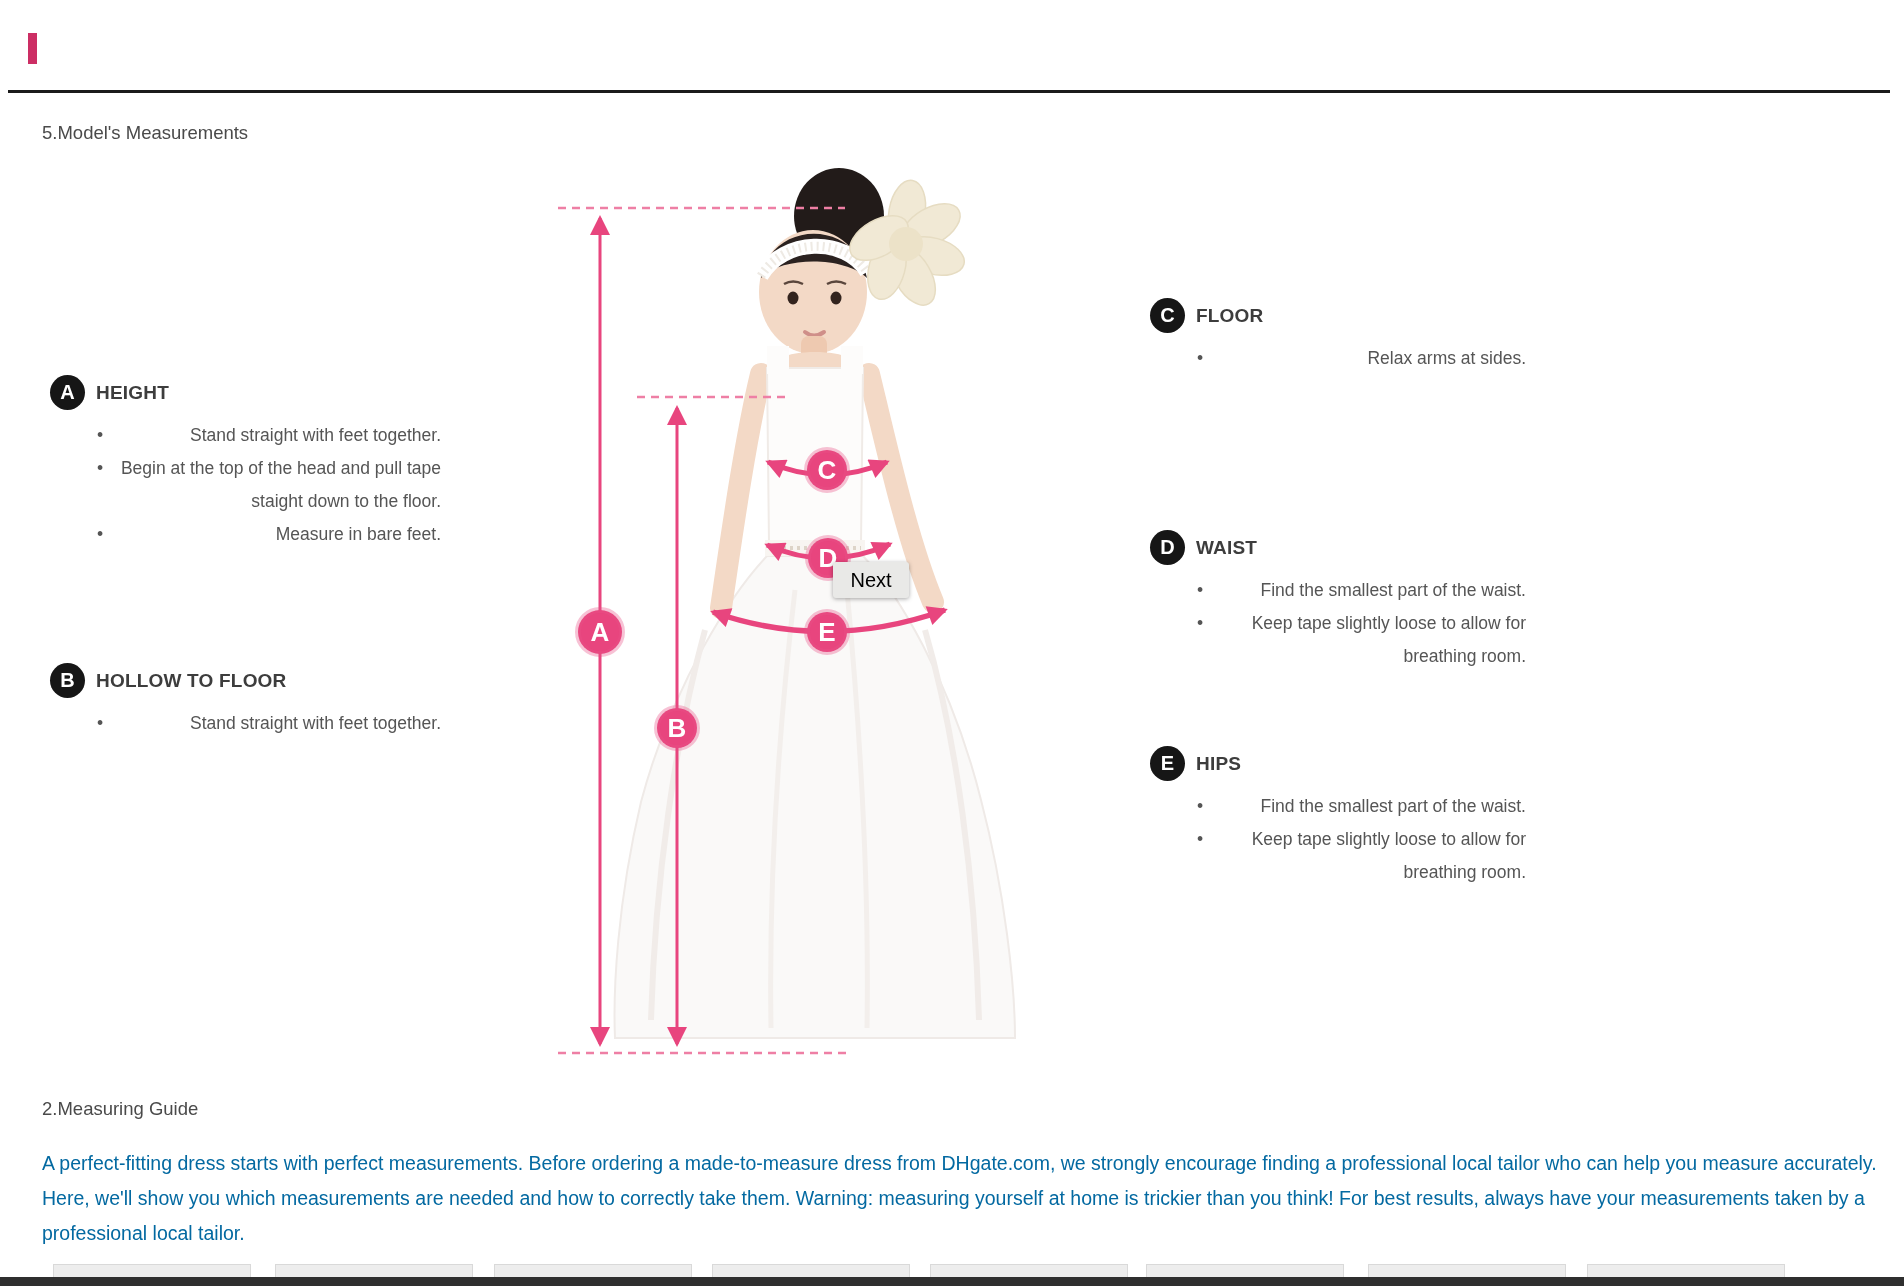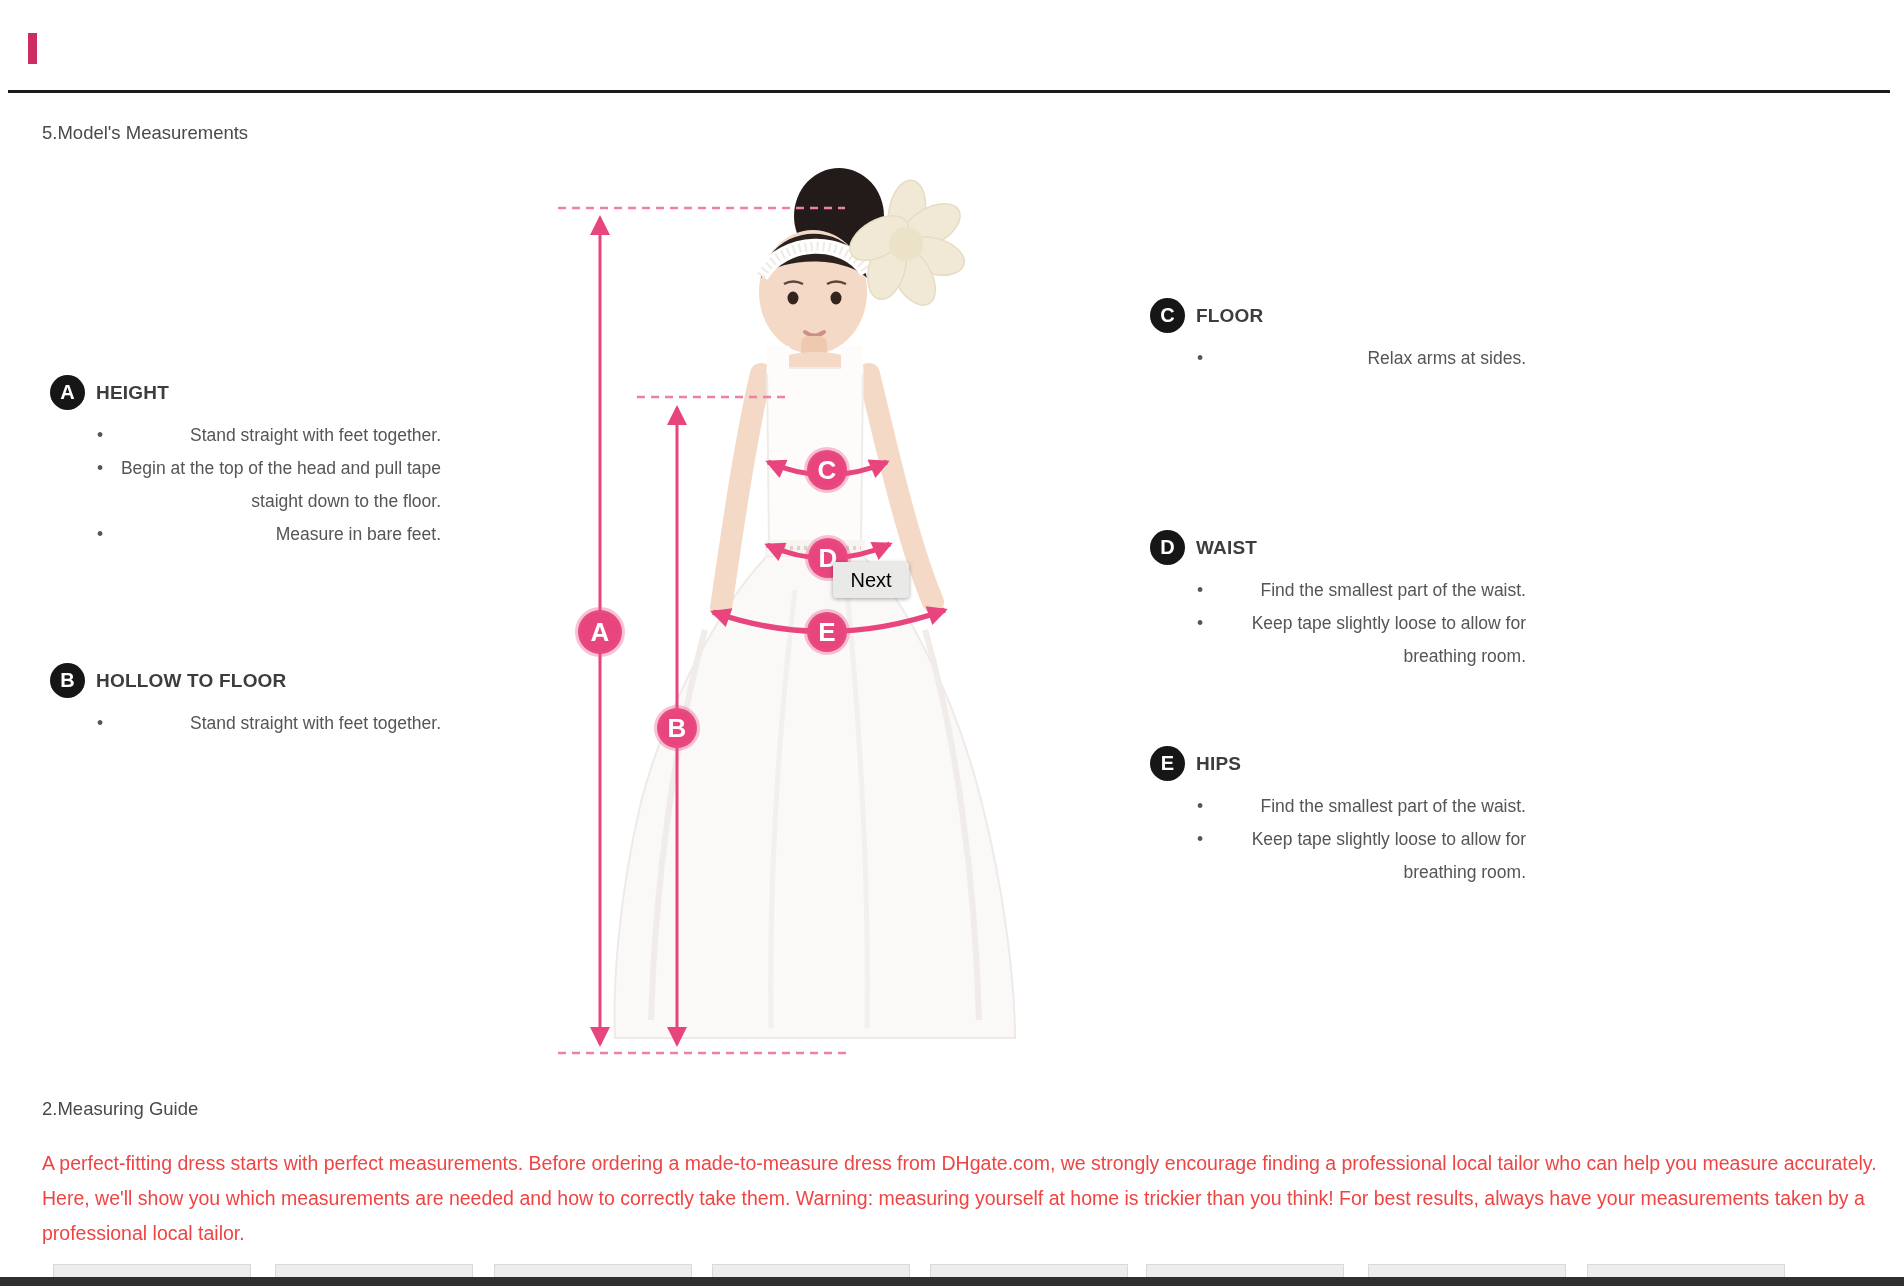--- a/index.html
+++ b/index.html
@@ -41,21 +41,21 @@
 
   
   #diagram { position:absolute; left:555px; top:160px; width:480px; height:905px; }
   .next-btn { position:absolute; left:833px; top:562px; width:76px; height:36px;
               background:#e9e9e7; border-radius:3px; box-shadow:0 1px 4px rgba(0,0,0,0.35);
               font-size:20px; color:#000000; display:flex; align-items:center; justify-content:center;
               cursor:pointer; }
 
   
   .guide-paragraph { position:absolute; left:42px; top:1146px; width:1845px;
-                     font-size:19.5px; line-height:35px; color:#ef4444; }
+                     font-size:19.5px; line-height:35px; color:#0369a1; }
 
   
   .footer-tab { position:absolute; top:1264px; width:198px; height:16px;
                 background:#ededed; border:1px solid #d9d9d9; cursor:pointer; }
   .bottom-bar { position:absolute; left:0; top:1277px; width:1904px; height:9px; background:#2f2f2f; }
 </style>
 </head>
 <body>
 
 <div id="page">

